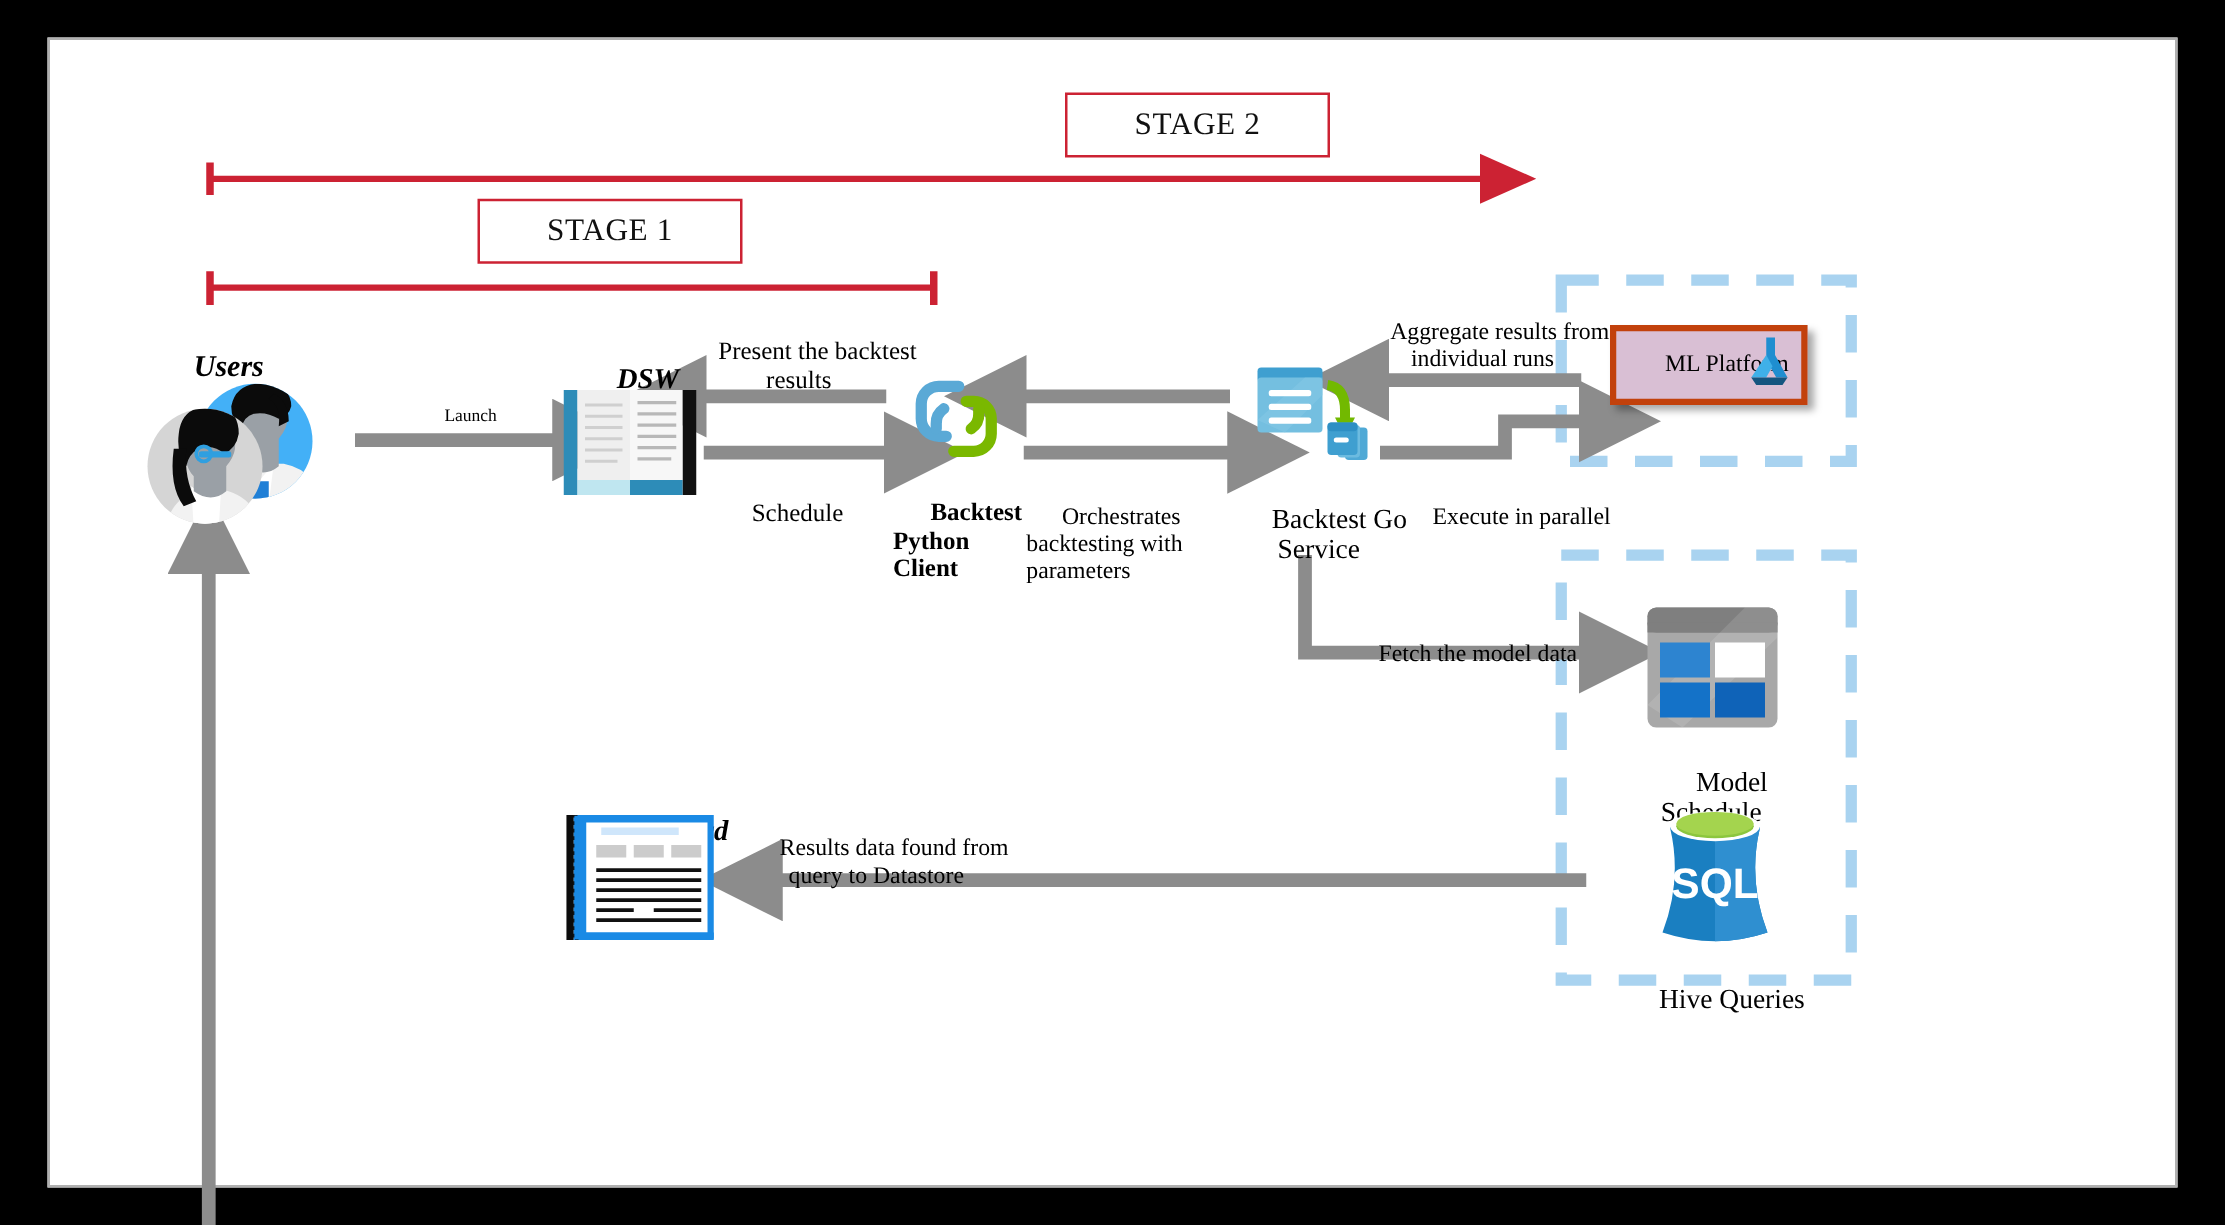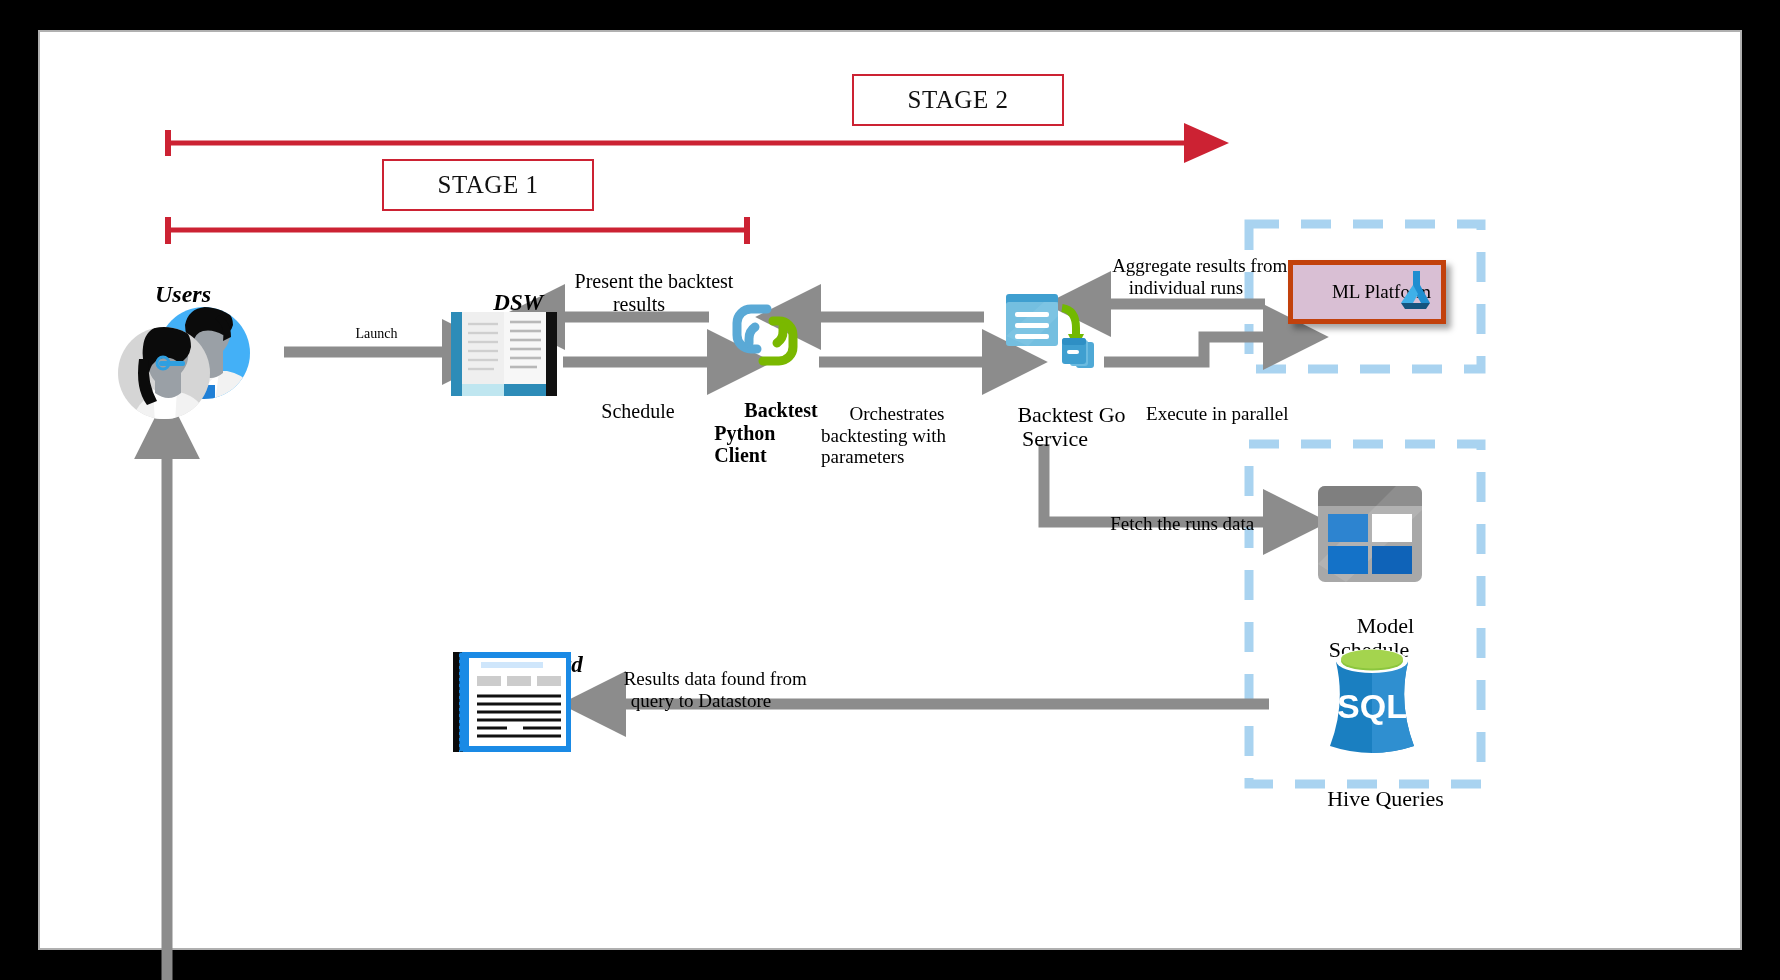--- a/index.html
+++ b/index.html
@@ -123,21 +123,21 @@
     <div class="lbl c" style="left:1124px; top:350px; font-size:19px;">
       <span>Execute in parallel</span>
     </div>
 
     <div class="lbl c" style="left:1107px; top:202px; font-size:19px; text-align:center;">
       <span>Aggregate results from
 individual runs</span>
     </div>
 
     <div class="lbl c" style="left:1089px; top:460px; font-size:19px;">
-      <span>Fetch the runs data</span>
+      <span>Fetch the model data</span>
     </div>
 
     <div class="lbl c" style="left:622px; top:615px; font-size:19px; text-align:center;">
       <span>Results data found from
 query to Datastore</span>
     </div>
 
     <div class="lbl c ital" style="left:86px; top:222px; font-size:24px;">
       <span>Users</span>
     </div>

